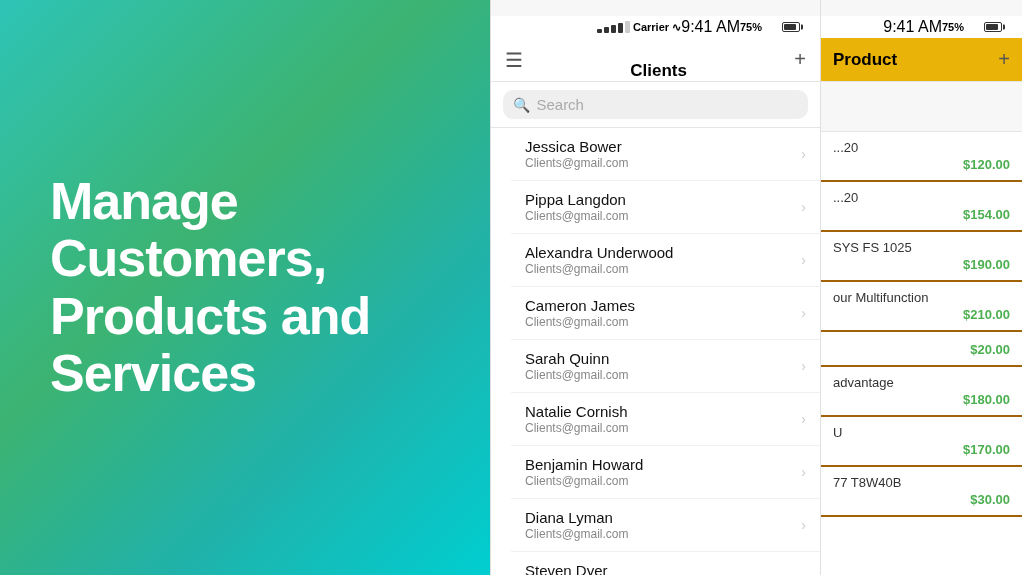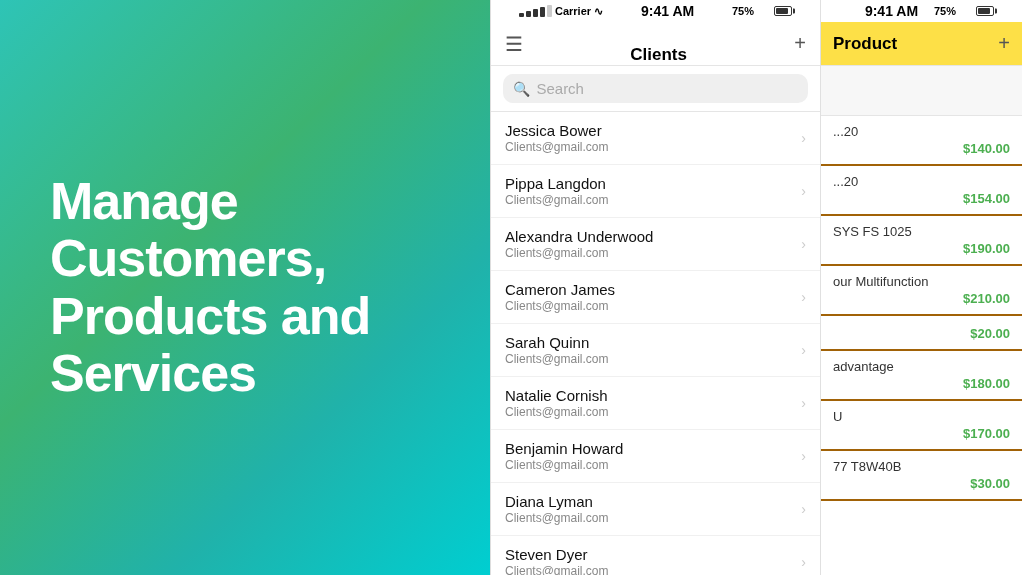--- a/index.html
+++ b/index.html
@@ -43,29 +43,30 @@
       background: #f7f7f7;
       display: flex;
       flex-direction: column;
       border-left: 1px solid #ddd;
       overflow: hidden;
     }
 
     .status-bar {
       background: #fff;
       display: flex;
-      justify-content: space-between;
-      align-items: center;
-      padding: 4px 28px;
+      justify-content: flex-end;
+      align-items: center;
+      padding: 4px 20px;
       font-size: 11px;
       font-weight: 600;
       height: 22px;
+      margin-top: 16px;
     }
     .status-bar-left { display: flex; gap: 3px; align-items: center; }
-    .status-bar-center { font-size: 14px; font-weight: 700; }
+    .status-bar-center { font-size: 16px; font-weight: 400; }
     .status-bar-right { display: flex; align-items: center; gap: 18px; font-size: 11px; }
 
     .nav-bar {
       background: #fff;
       display: flex;
       align-items: center;
       justify-content: space-between;
       padding: 8px 14px;
       border-bottom: 1px solid #e5e5e5;
       height: 44px;
@@ -95,20 +96,21 @@
       padding: 6px 10px;
       gap: 6px;
     }
     .search-icon { color: #999; font-size: 14px; }
     .search-placeholder { color: #aaa; font-size: 15px; }
 
     .client-list {
       flex: 1;
       overflow-y: auto;
       background: #fff;
+      padding-left: 20px;
     }
     .client-item {
       display: flex;
       align-items: center;
       justify-content: space-between;
       padding: 10px 14px;
       border-bottom: 1px solid #f0f0f0;
       cursor: pointer;
     }
     .client-info .client-name {
@@ -128,21 +130,21 @@
       width: 202px;
       height: 575px;
       background: #f7f7f7;
       display: flex;
       flex-direction: column;
       border-left: 1px solid #e0e0e0;
       overflow: hidden;
     }
 
     .product-nav-bar {
-      background: #fde047;
+      background: #eab308;
       padding: 8px 12px;
       border-bottom: 1px solid #e5e5e5;
       height: 44px;
       display: flex;
       align-items: center;
       justify-content: space-between;
     }
     .product-nav-title {
       font-size: 17px;
       font-weight: 700;
@@ -352,21 +354,21 @@
     <div class="product-nav-bar">
       <span class="product-nav-title">Product</span>
       <span class="nav-icon">+</span>
     </div>
 
     <div class="product-search-bar"></div>
 
     <div class="product-list">
     <div class="product-item">
       <div class="product-name">...20</div>
-      <div class="product-price">$140.00</div>
+      <div class="product-price">$120.00</div>
     </div>
         <div class="product-item">
       <div class="product-name">...20</div>
       <div class="product-price">$154.00</div>
     </div>
         <div class="product-item">
       <div class="product-name">SYS FS 1025</div>
       <div class="product-price">$190.00</div>
     </div>
         <div class="product-item">

